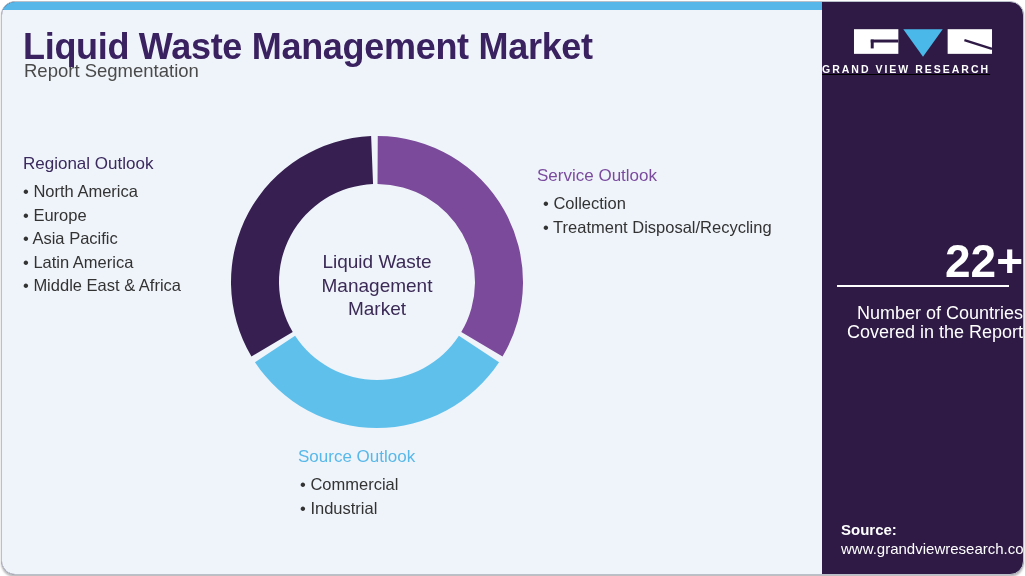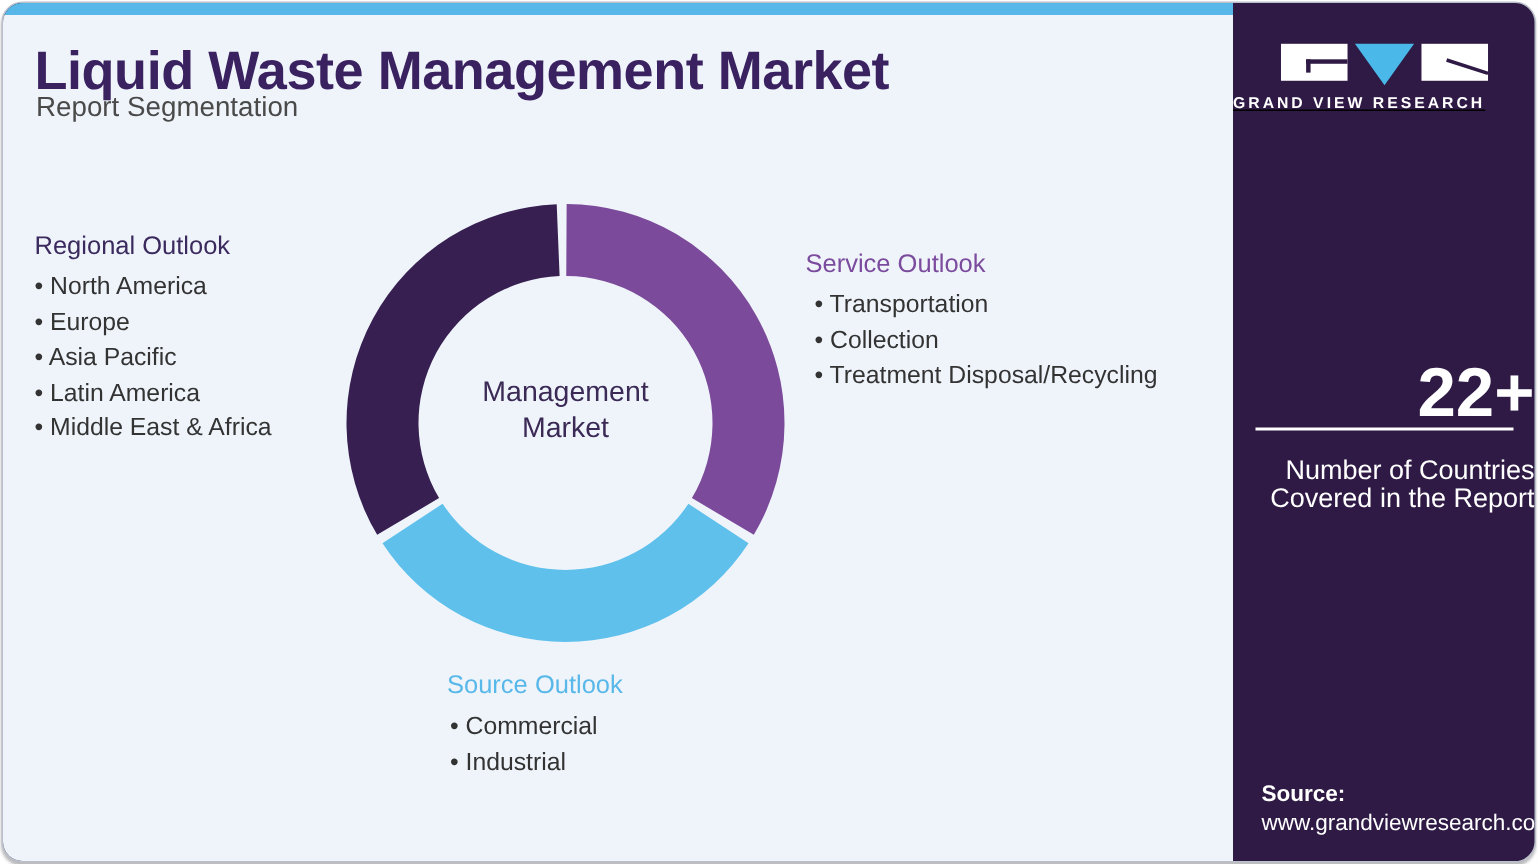--- a/index.html
+++ b/index.html
@@ -63,40 +63,40 @@
             <li>Europe</li>
             <li>Asia Pacific</li>
             <li>Latin America</li>
             <li>Middle East &amp; Africa</li>
           </ul>
       </div>
 
       <div class="outlook outlook-service">
         <h3 style="color: rgb(123, 75, 158);">Service Outlook</h3>
         <ul>
-            <li>Transportation</li>
             <li>Collection</li>
             <li>Treatment Disposal/Recycling</li>
           </ul>
       </div>
 
       <div class="outlook outlook-source">
         <h3 style="color: rgb(88, 184, 233);">Source Outlook</h3>
         <ul>
             <li>Commercial</li>
             <li>Industrial</li>
           </ul>
       </div>
 
       <svg id="donut-svg" class="donut-svg" viewBox="0 0 294 294">
           <path d="M147.76 1.00 A146 146 0 0 1 272.54 221.54 L231.27 197.03 A98 98 0 0 0 147.51 49.00 Z" fill="#7b4a9a"></path>
           <path d="M269.03 227.16 A146 146 0 0 1 24.97 227.16 L65.09 200.80 A98 98 0 0 0 228.91 200.80 Z" fill="#5fc0ec"></path>
           <path d="M21.46 221.54 A146 146 0 0 1 141.14 1.12 L143.07 49.08 A98 98 0 0 0 62.73 197.03 Z" fill="#372051"></path>
         </svg>
       <div id="donut-label" class="donut-label">
+          <div>Liquid Waste</div>
           <div>Management</div>
           <div>Market</div>
         </div>
     </div>
 
     <div class="sidebar">
       <div class="logo-wrap">
         <svg class="logo-svg" viewBox="0 0 142 30">
           <rect x="1" y="1" width="45" height="25" fill="#ffffff"></rect>
           <rect x="18" y="11.5" width="28" height="3" fill="#2e1a45"></rect>

